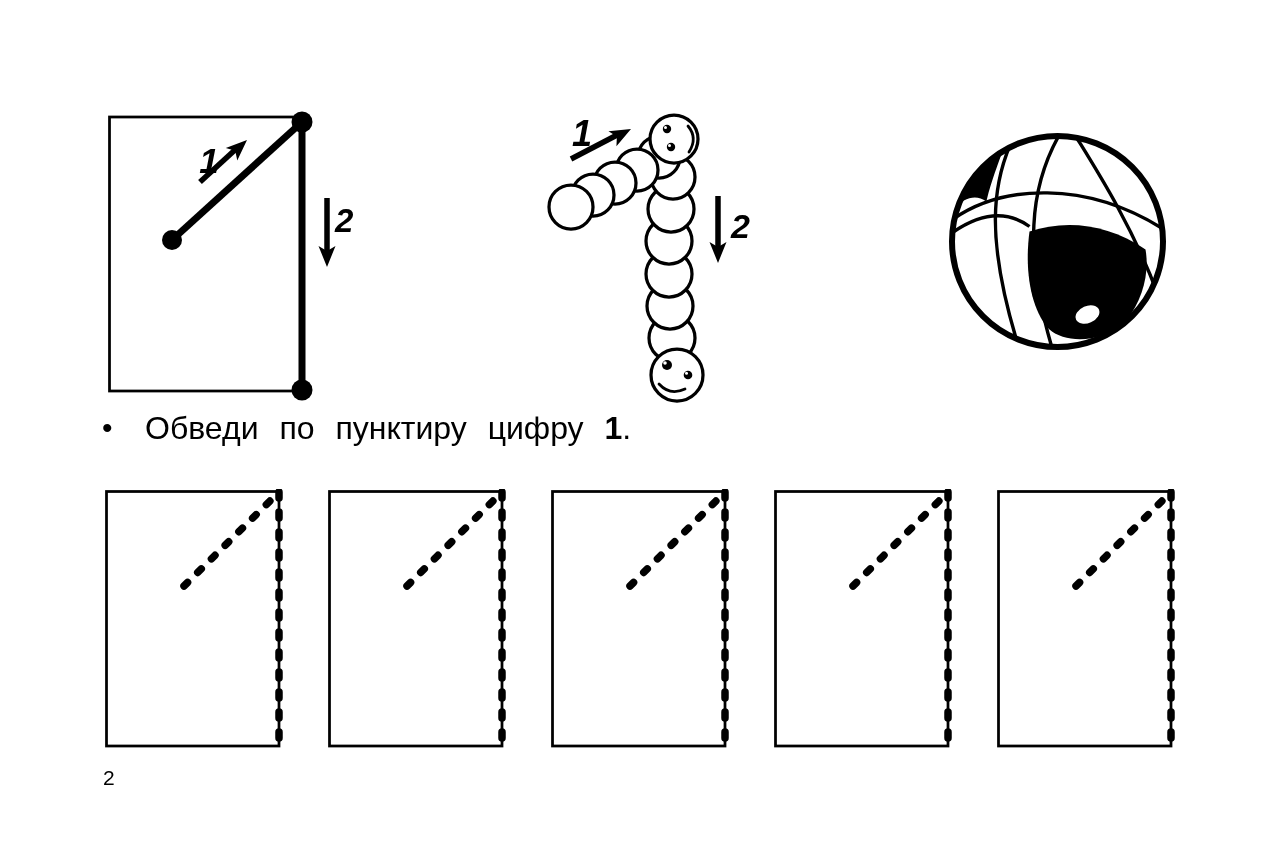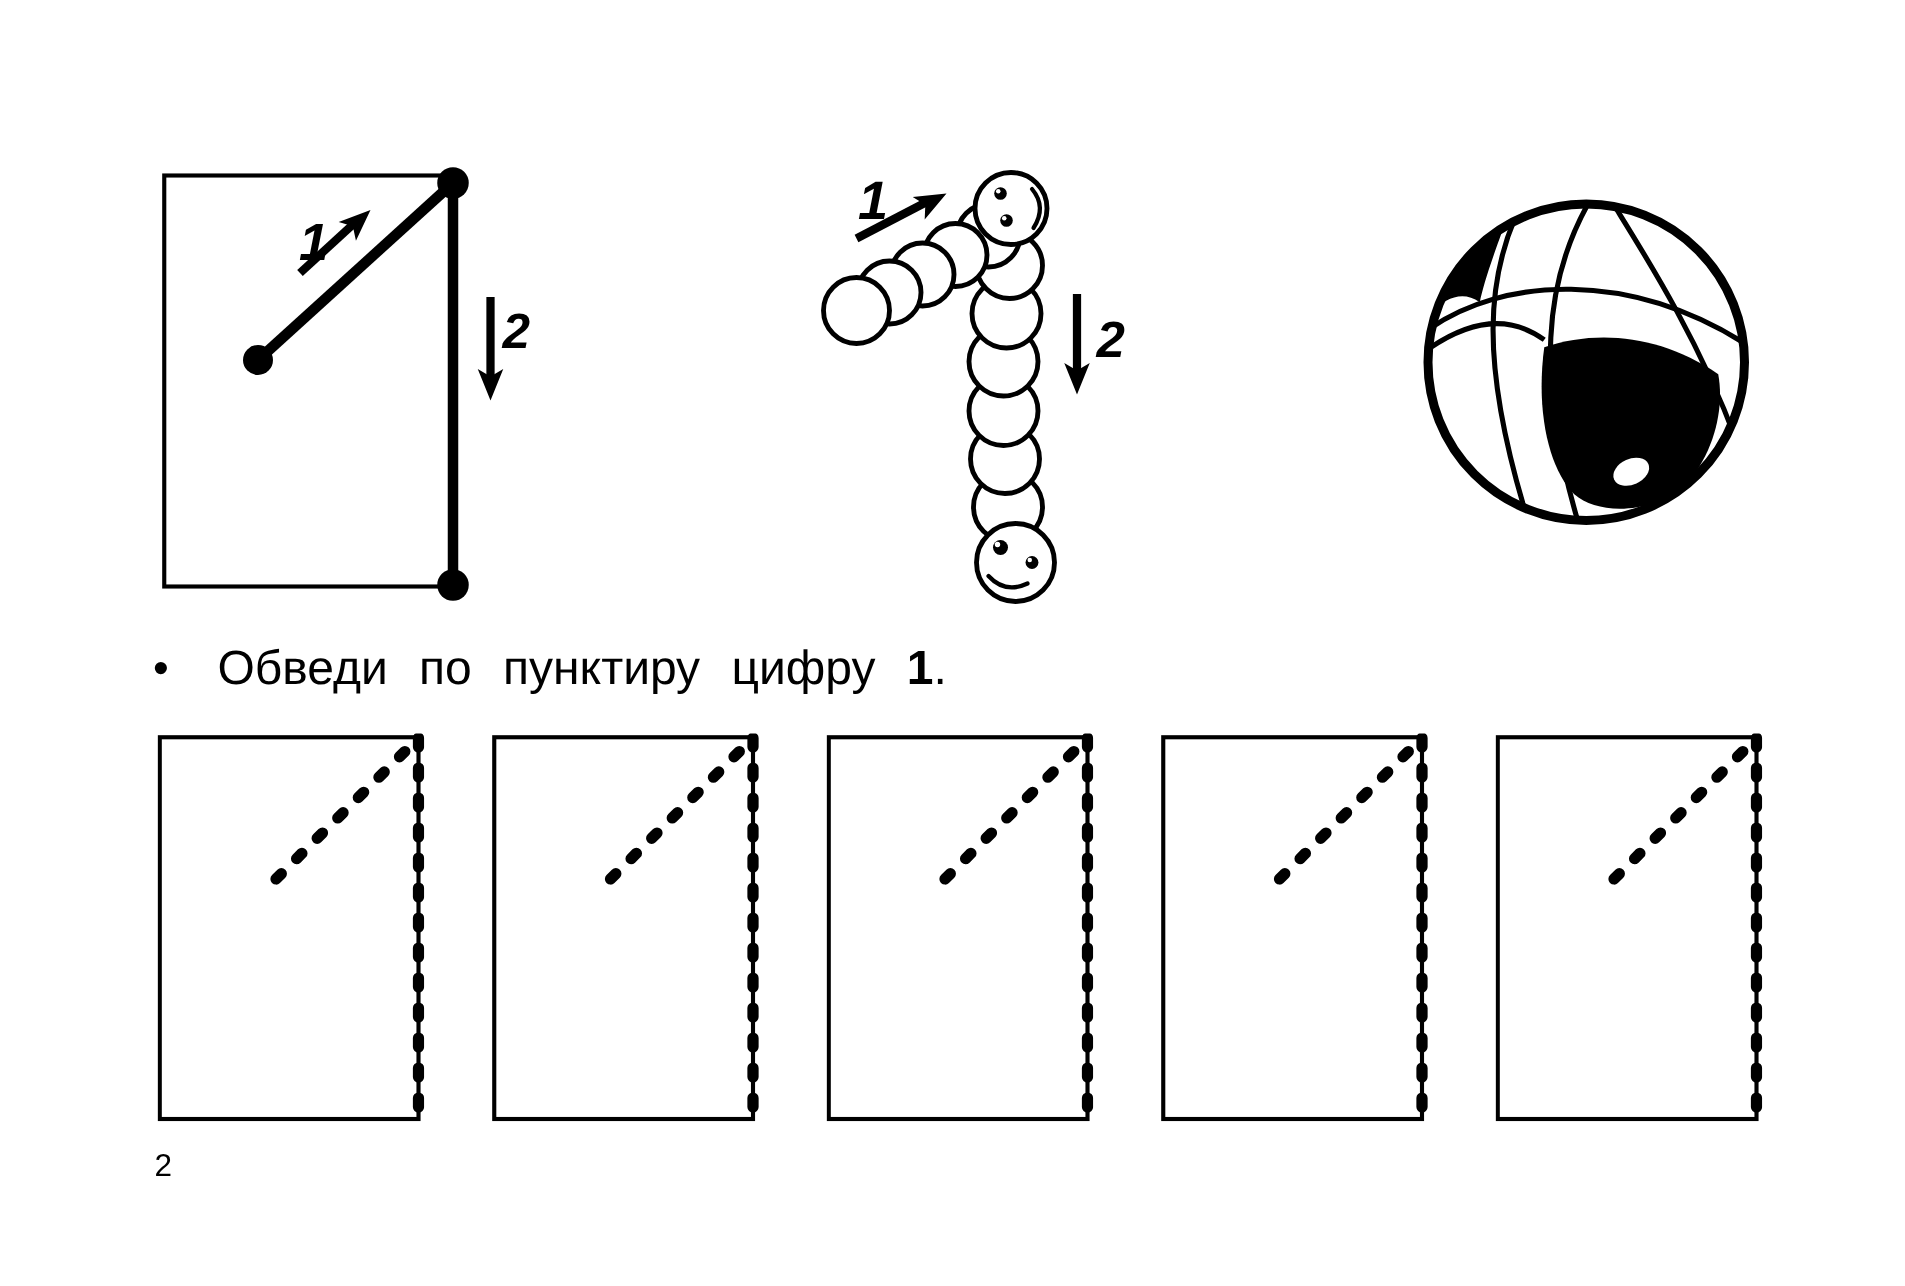--- a/index.html
+++ b/index.html
@@ -13,21 +13,21 @@
   }
   #page {
     position:relative; width:1270px; height:857px; background:var(--bg);
   }
   .fig { position:absolute; }
   #demo-cell   { left:90px;  top:100px; }
   #caterpillar { left:538px; top:85px;  }
   #ball        { left:942px; top:126px; }
 
   #instruction {
-    position:absolute; left:102px; top:426px;
+    position:absolute; left:102px; top:409px;
     font-size:32px; line-height:38px; color:var(--ink);
     word-spacing:12px; white-space:nowrap;
   }
   #instruction .bullet {
     display:inline-block; width:43px; font-size:30px; vertical-align:1px;
   }
   #instruction .digit { font-weight:bold; }
 
   #tracing-row {
     position:absolute; left:105px; top:489px; width:1070px; height:264px;

